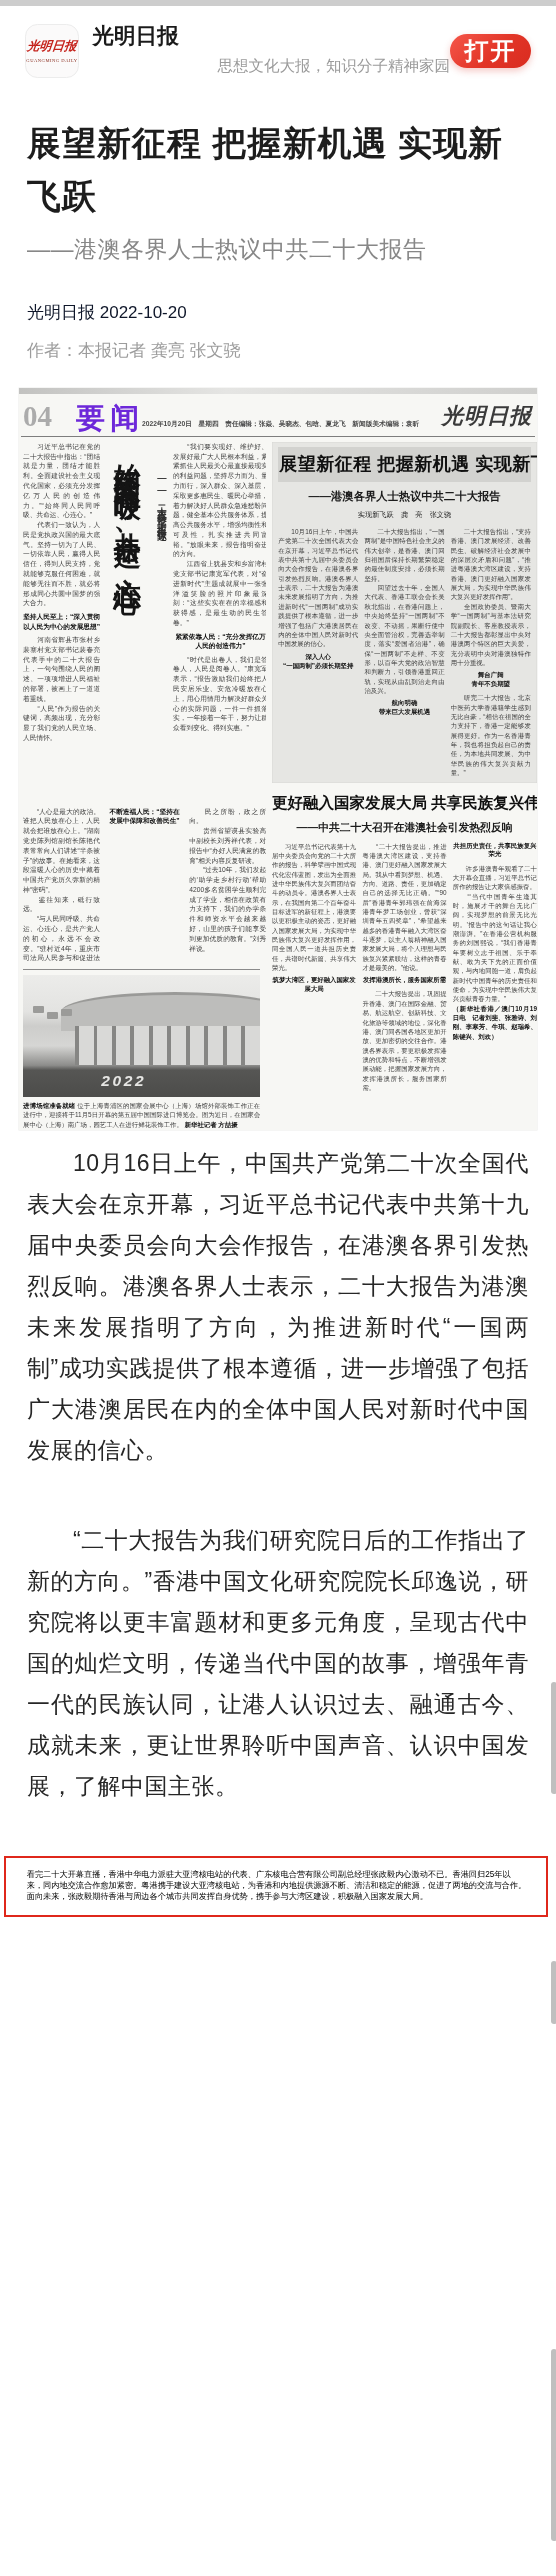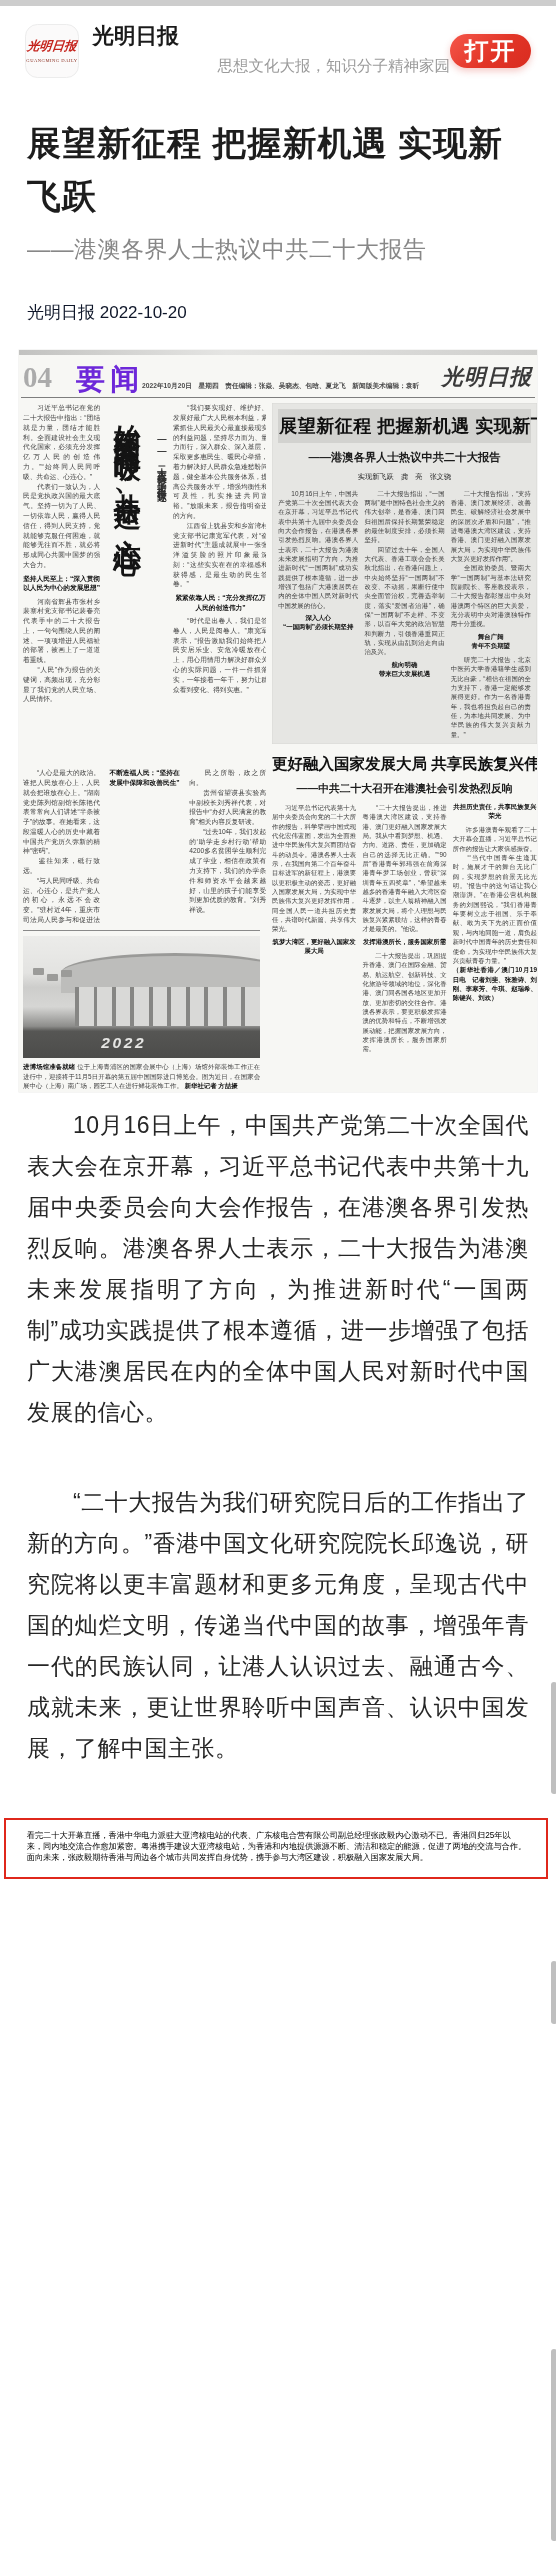--- a/index.html
+++ b/index.html
@@ -111,20 +111,21 @@
       <div class="app-name">光明日报</div>
       <div class="app-tagline">思想文化大报，知识分子精神家园</div>
     </div>
     <button class="open-btn">打开</button>
   </div>
 
   <div class="article-head">
     <div class="art-title">展望新征程 把握新机遇 实现新飞跃</div>
     <div class="art-subtitle">——港澳各界人士热议中共二十大报告</div>
     <div class="art-meta">光明日报 2022-10-20</div>
+    <div class="art-author">作者：本报记者 龚亮 张文骁</div>
   </div>
 
   <div class="scan">
     <div class="np-strip"></div>
     <div class="np-head">
       <div class="np-pageno">04</div>
       <div class="np-section">要闻</div>
       <div class="np-meta">2022年10月20日　星期四　责任编辑：张焱、吴晓杰、包晗、夏龙飞　新闻版美术编辑：袁昕</div>
       <div class="np-masthead">光明日报</div>
     </div>

